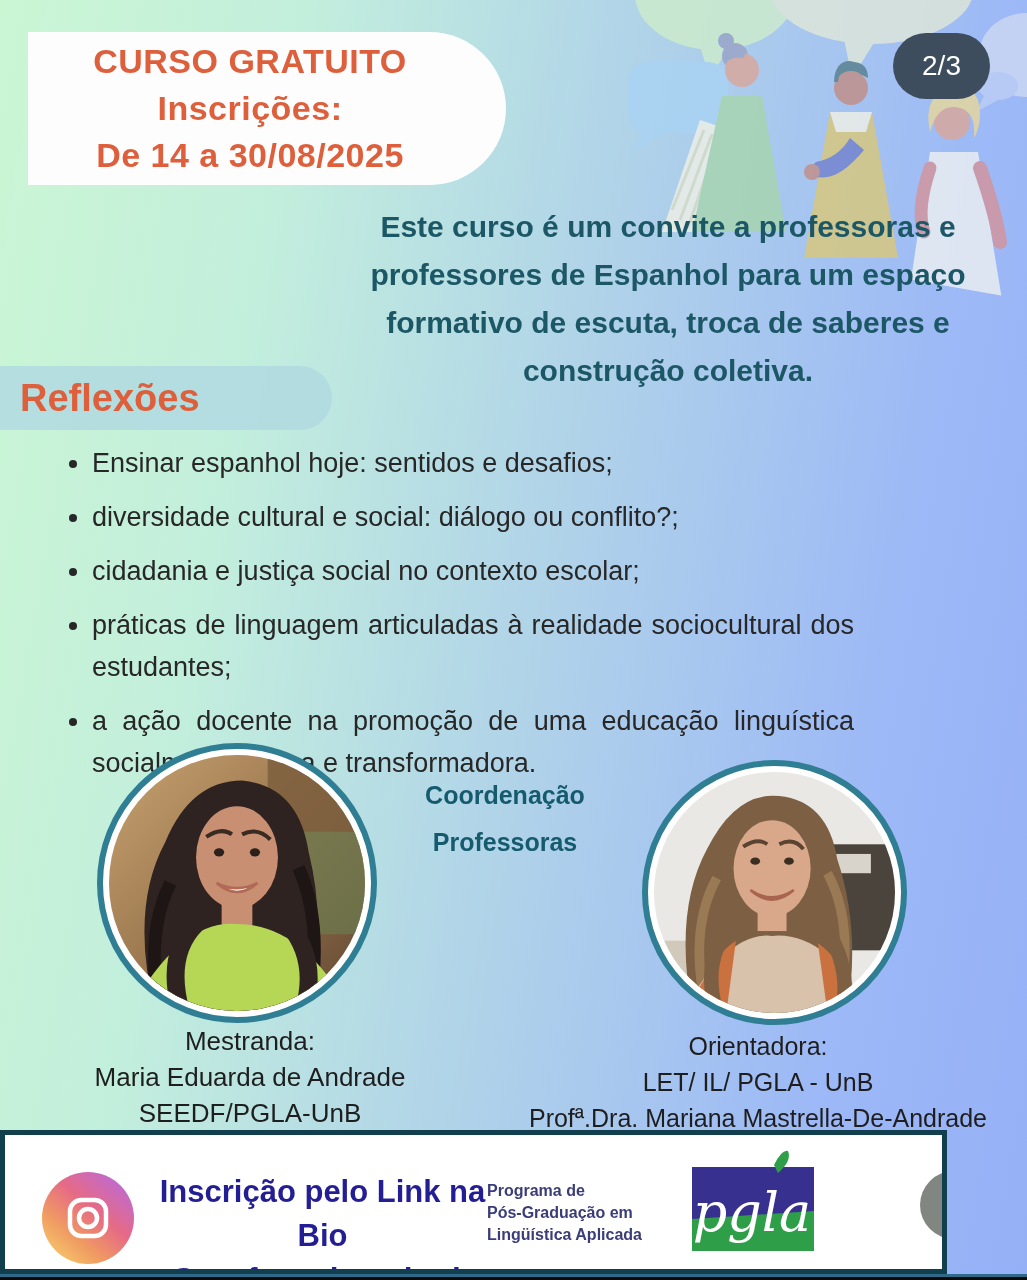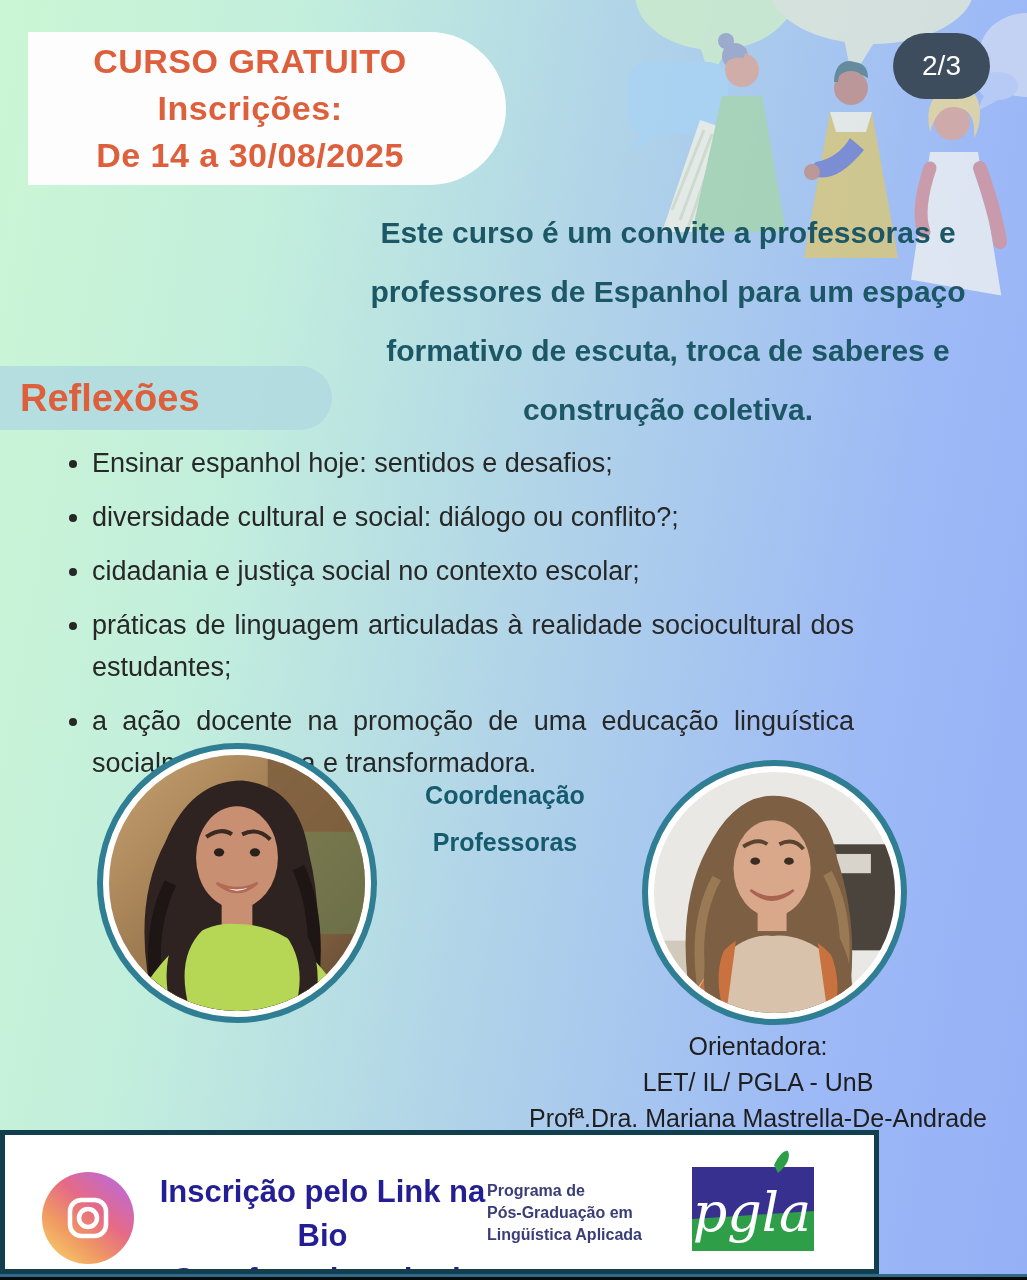--- a/index.html
+++ b/index.html
@@ -12,21 +12,21 @@
   
   .top-badge{position:absolute;left:0;top:32px;width:478px;height:153px;background:#fdfdfd;
     border-radius:0 80px 80px 0;display:flex;flex-direction:column;justify-content:center;
     align-items:center;padding-right:34px;box-sizing:border-box;margin-left:28px;}
   .top-badge div{color:#de5f3b;font-weight:800;font-size:34px;line-height:47px;letter-spacing:.5px;}
   
   .slide-badge{position:absolute;left:893px;top:33px;width:97px;height:66px;background:#3d4d5d;
     border-radius:34px;color:#fff;font-size:28px;display:flex;align-items:center;justify-content:center;}
   
   .intro{position:absolute;left:318px;top:203px;width:700px;text-align:center;
-    color:#1c5766;font-weight:700;font-size:30px;line-height:59px;}
+    color:#1c5766;font-weight:700;font-size:30px;line-height:48px;}
   
   .reflexoes-pill{position:absolute;left:0;top:366px;width:332px;height:64px;
     background:rgba(176,217,224,.85);border-radius:0 32px 32px 0;}
   .reflexoes-pill span{display:block;color:#de5f3b;font-weight:800;font-size:38px;
     line-height:64px;padding-left:20px;}
   
   .bullets{position:absolute;left:58px;top:438px;width:800px;}
   .bullets ul{margin:4px;padding-left:30px;}
   .bullets li{font-size:27px;color:#272727;line-height:42px;margin-bottom:12px;
     text-align:justify;text-align-last:left;}
@@ -38,21 +38,21 @@
     border-radius:50%;box-sizing:border-box;}
   .avatar-left{left:97px;top:743px;width:280px;height:280px;}
   .avatar-right{left:642px;top:760px;width:265px;height:265px;}
   .avatar .ph{width:100%;height:100%;border-radius:50%;overflow:hidden;}
   .avatar svg{display:block;width:100%;height:100%;}
   
   .caption{position:absolute;text-align:center;color:#1e1e1e;}
   .caption-left{left:40px;top:1023px;width:420px;font-size:26px;line-height:36px;}
   .caption-right{left:488px;top:1028px;width:540px;font-size:25px;line-height:36px;}
   
-  .footer{position:absolute;left:0;top:1130px;width:879px;height:144px;background:#fff;
+  .footer{position:absolute;left:0;top:1130px;width:947px;height:144px;background:#fff;
     border:5px solid #123f4d;box-sizing:border-box;overflow:hidden;}
   .edge-strip1{position:absolute;left:0;top:1274px;width:1027px;height:3px;background:#2f6a8a;}
   .edge-strip2{position:absolute;left:0;top:1277px;width:1027px;height:3px;background:#0a0a0a;}
   .ig-icon{position:absolute;left:37px;top:37px;width:92px;height:92px;border-radius:50%;
     background:linear-gradient(40deg,#f7d06b 5%,#f09a62 32%,#e66a85 58%,#c06ad0 88%);
     display:flex;align-items:center;justify-content:center;}
   .footer-cta{position:absolute;left:145px;top:35px;width:345px;text-align:center;
     color:#241e95;font-weight:800;font-size:31px;line-height:44px;}
   .program-text{position:absolute;left:482px;top:45px;width:170px;color:#3a3d78;
     font-weight:700;font-size:16px;line-height:22px;}
@@ -180,20 +180,25 @@
         <path d="M40,49 q9,8 18,0 q-9,6 -18,0" fill="#fff" stroke="#a8644e" stroke-width="1"></path>
         <rect x="43" y="57" width="12" height="9" fill="#d9a88a"></rect>
         <path d="M12,100 Q30,66 49,68 Q72,66 90,100 Z" fill="#d8c2ab"></path>
         <path d="M14,100 Q24,76 34,70 L30,100 Z" fill="#c9713f"></path>
         <path d="M88,100 Q78,78 68,71 L72,100 Z" fill="#c9713f"></path>
         <path d="M26,100 Q20,80 30,66 M72,66 Q82,82 78,100" stroke="#7d5f43" stroke-width="6" fill="none"></path>
       </svg>
     </div>
   </div>
 
+  <div class="caption caption-left">
+    <div>Mestranda:</div>
+    <div>Maria Eduarda de Andrade</div>
+    <div>SEEDF/PGLA-UnB</div>
+  </div>
   <div class="caption caption-right">
     <div>Orientadora:</div>
     <div>LET/ IL/ PGLA - UnB</div>
     <div>Profª.Dra. Mariana Mastrella-De-Andrade</div>
   </div>
 
   <div class="footer">
     <div class="ig-icon">
       <svg width="54" height="54" viewBox="0 0 48 48">
         <rect x="8" y="8" width="32" height="32" rx="10" fill="none" stroke="#fff" stroke-width="4"></rect>

